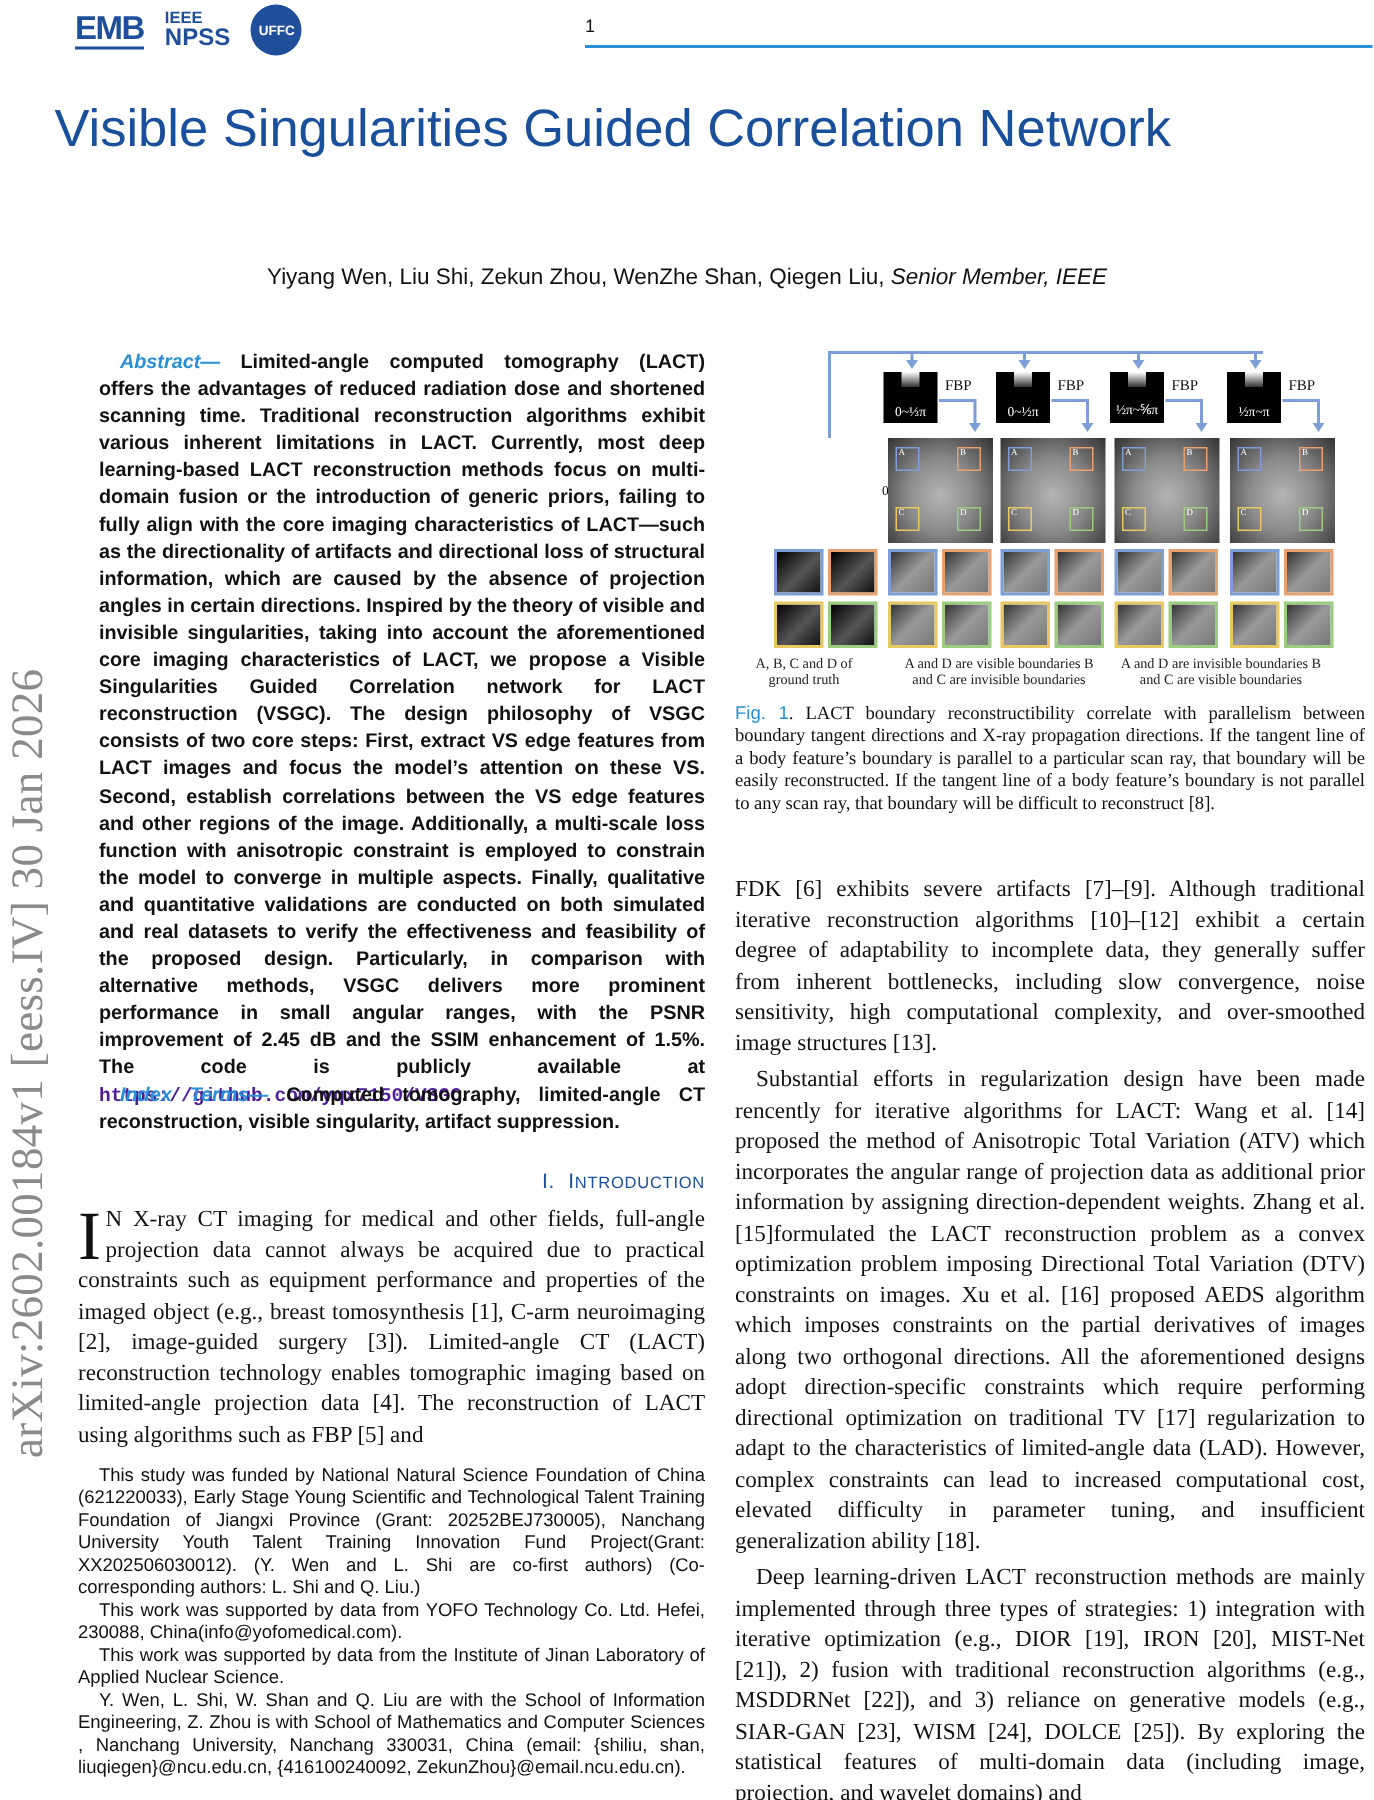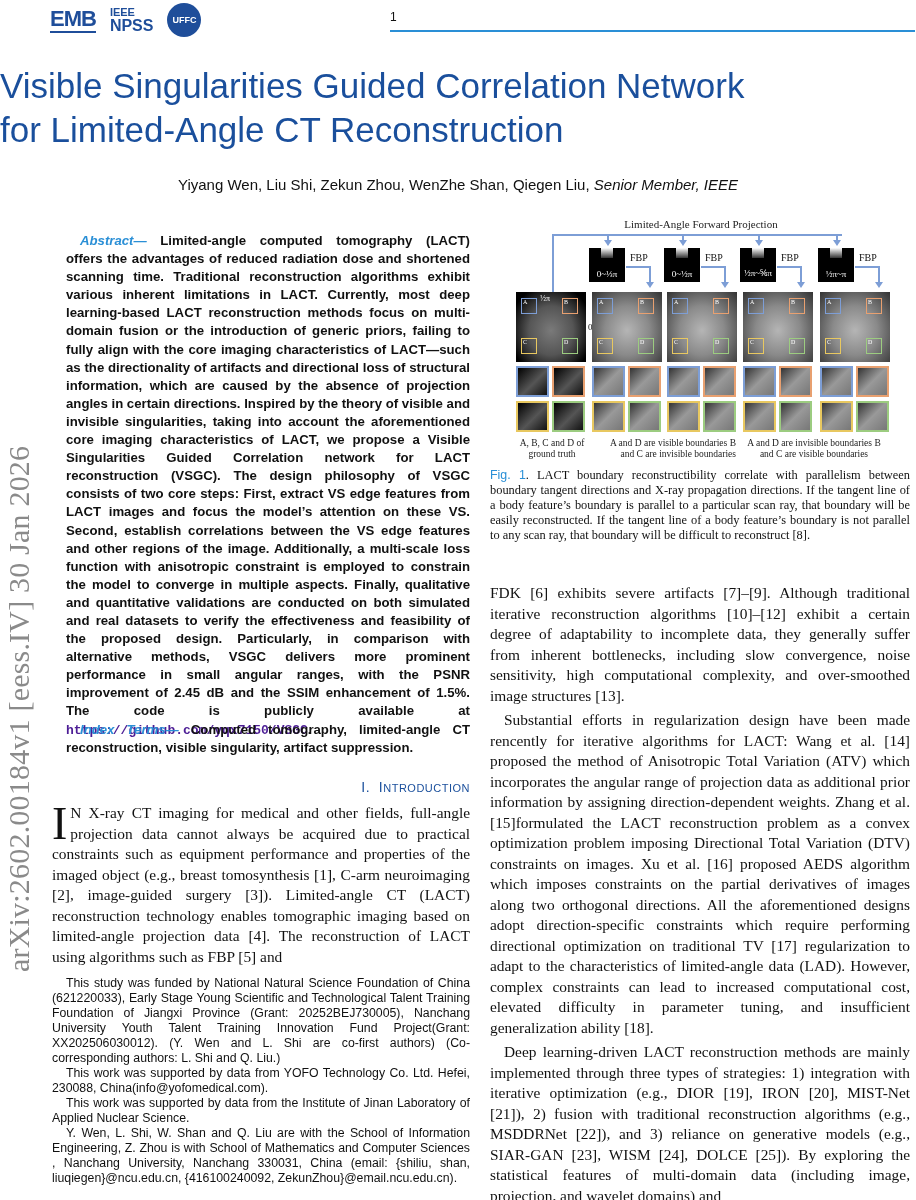--- a/index.html
+++ b/index.html
@@ -13,21 +13,21 @@
   .logo-npss { font-size: 11px; line-height: 11px; display: flex; flex-direction: column; }
   .logo-npss .big { font-size: 16px; line-height: 16px; }
   .logo-sps { font-size: 9px; font-style: italic; display: flex; align-items: flex-end; gap: 2px; width: 150px; height: 32px; position: relative; }
   .logo-sps svg { position: absolute; left: 0; top: 0; }
   .logo-sps span { position: absolute; left: 0; bottom: 4px; }
   .logo-uffc { width: 34px; height: 34px; border-radius: 50%; background: #1f4e9a; color: #fff; font-size: 9px; display: flex; align-items: center; justify-content: center; }
   .journal-header { position: absolute; left: 390px; top: 10px; width: 525px; font-family: "Liberation Sans", sans-serif; font-size: 12px; display: flex; justify-content: space-between; padding-right: 8px; }
   .header-rule { position: absolute; left: 390px; top: 30px; width: 525px; height: 2px; background: #2a8fd6; }
 
   
-  .title { position: absolute; left: 0; top: 64px; width: 817px; text-align: left; font-family: "Liberation Sans", sans-serif; font-size: 35px; line-height: 44px; color: #1a4f9c; }
+  .title { position: absolute; left: 0; top: 64px; width: 817px; text-align: center; font-family: "Liberation Sans", sans-serif; font-size: 35px; line-height: 44px; color: #1a4f9c; }
   .authors { position: absolute; left: 0; top: 176px; width: 916px; text-align: center; font-family: "Liberation Sans", sans-serif; font-size: 15px; color: #111; }
   .authors i { font-style: italic; }
 
   
   .arxiv { position: absolute; left: 2px; top: 972px; width: 680px; transform: rotate(-90deg); transform-origin: 0 0; font-family: "Liberation Serif", serif; font-size: 30px; color: #8a8a8a; white-space: nowrap; letter-spacing: 0.2px; }
 
   
   .abstract { position: absolute; left: 66px; top: 232px; width: 404px; font-family: "Liberation Sans", sans-serif; font-weight: bold; font-size: 13.2px; line-height: 18.1px; text-align: justify; hyphens: manual; }
   .kw-label { color: #2a8fd6; font-style: italic; font-weight: bold; }
   .code-link { color: #4c1d95; font-family: "Liberation Mono", monospace; font-weight: bold; font-size: 13px; }
@@ -79,21 +79,20 @@
   </div>
   <div class="logo logo-uffc">UFFC</div>
 </div>
 <div class="journal-header">
   <span class="page-num">1</span>
 </div>
 <div class="header-rule"></div>
 
 <div class="title">
   <div>Visible Singularities Guided Correlation Network</div>
-  <div>for Limited-Angle CT Reconstruction</div>
 </div>
 <div class="authors">
   <span>Yiyang Wen, Liu Shi, Zekun Zhou, WenZhe Shan, Qiegen Liu, </span><i>Senior Member, IEEE</i>
 </div>
 
 <div class="arxiv">arXiv:2602.00184v1  [eess.IV]  30 Jan 2026</div>
 
 <div class="abstract">
   <span style="padding-left:14px"></span><span class="kw-label">Abstract—</span> <span>Limited-angle computed tomography (LACT) offers the advantages of reduced radiation dose and short­ened scanning time. Traditional reconstruction algorithms exhibit various inherent limitations in LACT. Currently, most deep learning-based LACT reconstruction methods focus on multi-domain fusion or the introduction of generic pri­ors, failing to fully align with the core imaging character­istics of LACT—such as the directionality of artifacts and directional loss of structural information, which are caused by the absence of projection angles in certain directions. Inspired by the theory of visible and invisible singulari­ties, taking into account the aforementioned core imaging characteristics of LACT, we propose a Visible Singulari­ties Guided Correlation network for LACT reconstruction (VSGC). The design philosophy of VSGC consists of two core steps: First, extract VS edge features from LACT im­ages and focus the model’s attention on these VS. Second, establish correlations between the VS edge features and other regions of the image. Additionally, a multi-scale loss function with anisotropic constraint is employed to con­strain the model to converge in multiple aspects. Finally, qualitative and quantitative validations are conducted on both simulated and real datasets to verify the effective­ness and feasibility of the proposed design. Particularly, in comparison with alternative methods, VSGC delivers more prominent performance in small angular ranges, with the PSNR improvement of 2.45 dB and the SSIM enhancement of 1.5%. The code is publicly available at </span><a class="code-link">https://github.com/yqx7150/VSGC</a><span>.</span>
 </div>
@@ -112,21 +111,20 @@
 </div>
 
 <div class="footnotes">
   <p>This study was funded by National Natural Science Founda­tion of China (621220033), Early Stage Young Scientific and Tech­nological Talent Training Foundation of Jiangxi Province (Grant: 20252BEJ730005), Nanchang University Youth Talent Training Innova­tion Fund Project(Grant: XX202506030012). (Y. Wen and L. Shi are co-first authors) (Co-corresponding authors: L. Shi and Q. Liu.)</p>
   <p>This work was supported by data from YOFO Technology Co. Ltd. Hefei, 230088, China(info@yofomedical.com).</p>
   <p>This work was supported by data from the Institute of Jinan Labora­tory of Applied Nuclear Science.</p>
   <p>Y. Wen, L. Shi, W. Shan and Q. Liu are with the School of In­formation Engineering, Z. Zhou is with School of Mathematics and Computer Sciences , Nanchang University, Nanchang 330031, China (email: {shiliu, shan, liuqiegen}@ncu.edu.cn, {416100240092, Zekun­Zhou}@email.ncu.edu.cn).</p>
 </div>
 
 <div class="figure">
-  <div class="fig-title">Limited-Angle Forward Projection</div>
 
   <div class="arrow-line" style="left:56px;top:16px;width:290px;height:2px;"></div>
   <div class="arrow-line" style="left:56px;top:16px;width:2px;height:58px;"></div>
 
   <div class="arrow-line" style="left:111px;top:16px;width:2px;height:8px;"></div>
   <div class="arrow-head" style="left:108px;top:22px;"></div>
   <div class="arrow-line" style="left:186px;top:16px;width:2px;height:8px;"></div>
   <div class="arrow-head" style="left:183px;top:22px;"></div>
   <div class="arrow-line" style="left:262px;top:16px;width:2px;height:8px;"></div>
   <div class="arrow-head" style="left:259px;top:22px;"></div>
@@ -148,27 +146,20 @@
   <div class="arrow-line" style="left:205px;top:48px;width:24px;height:2px;"></div>
   <div class="arrow-line" style="left:228px;top:48px;width:2px;height:18px;"></div>
   <div class="arrow-head" style="left:225px;top:64px;"></div>
   <div class="arrow-line" style="left:281px;top:48px;width:24px;height:2px;"></div>
   <div class="arrow-line" style="left:304px;top:48px;width:2px;height:18px;"></div>
   <div class="arrow-head" style="left:301px;top:64px;"></div>
   <div class="arrow-line" style="left:359px;top:48px;width:24px;height:2px;"></div>
   <div class="arrow-line" style="left:382px;top:48px;width:2px;height:18px;"></div>
   <div class="arrow-head" style="left:379px;top:64px;"></div>
 
-  <div class="ct-img gt" style="left:20px;top:74px;">
-    <div class="roi a" style="left:5px;top:6px;">A</div>
-    <div class="roi b" style="left:46px;top:6px;">B</div>
-    <div class="roi c" style="left:5px;top:46px;">C</div>
-    <div class="roi d" style="left:46px;top:46px;">D</div>
-    <div style="position:absolute;left:24px;top:2px;font-size:8px;color:#fff;">½π</div>
-  </div>
   <div style="position:absolute;left:92px;top:104px;font-size:9px;">0</div>
 
   <div class="ct-img" style="left:96px;top:74px;">
     <div class="roi a" style="left:5px;top:6px;">A</div>
     <div class="roi b" style="left:46px;top:6px;">B</div>
     <div class="roi c" style="left:5px;top:46px;">C</div>
     <div class="roi d" style="left:46px;top:46px;">D</div>
   </div>
   <div class="ct-img" style="left:171px;top:74px;">
     <div class="roi a" style="left:5px;top:6px;">A</div>
@@ -204,22 +195,22 @@
   <div class="crop d gtc" style="left:56px;top:183px;"></div>
   <div class="crop c" style="left:96px;top:183px;"></div>
   <div class="crop d" style="left:132px;top:183px;"></div>
   <div class="crop c" style="left:171px;top:183px;"></div>
   <div class="crop d" style="left:207px;top:183px;"></div>
   <div class="crop c" style="left:247px;top:183px;"></div>
   <div class="crop d" style="left:283px;top:183px;"></div>
   <div class="crop c" style="left:324px;top:183px;"></div>
   <div class="crop d" style="left:360px;top:183px;"></div>
 
-  <div class="fig-caption-note" style="left:16px;top:220px;width:80px;">A, B, C and D of ground truth</div>
-  <div class="fig-caption-note" style="left:100px;top:220px;width:140px;text-align:right;">A and D are visible boundaries B and C are invisible boundaries</div>
+  <div class="fig-caption-note" style="left:0;top:220px;width:80px;">A, B, C and D of ground truth</div>
+  <div class="fig-caption-note" style="left:100px;top:220px;width:140px;">A and D are visible boundaries B and C are invisible boundaries</div>
   <div class="fig-caption-note" style="left:248px;top:220px;width:140px;">A and D are invisible boundaries B and C are visible boundaries</div>
 </div>
 
 <div class="fig-caption">
   <span class="fig-label">Fig. 1</span><span>. LACT boundary reconstructibility correlate with parallelism between boundary tangent directions and X-ray propagation directions. If the tangent line of a body feature’s boundary is parallel to a particular scan ray, that boundary will be easily reconstructed. If the tangent line of a body feature’s boundary is not parallel to any scan ray, that boundary will be difficult to reconstruct [8].</span>
 </div>
 
 <div class="right-text">
   <p class="noindent">FDK [6] exhibits severe artifacts [7]–[9]. Although traditional iterative reconstruction algorithms [10]–[12] exhibit a certain degree of adaptability to incomplete data, they generally suffer from inherent bottlenecks, including slow convergence, noise sensitivity, high computational complexity, and over-smoothed image structures [13].</p>
   <p>Substantial efforts in regularization design have been made rencently for iterative algorithms for LACT: Wang et al. [14] proposed the method of Anisotropic Total Variation (ATV) which incorporates the angular range of projection data as additional prior information by assigning direction-dependent weights. Zhang et al. [15]formulated the LACT reconstruction problem as a convex optimization problem imposing Direc­tional Total Variation (DTV) constraints on images. Xu et al. [16] proposed AEDS algorithm which imposes constraints on the partial derivatives of images along two orthogonal directions. All the aforementioned designs adopt direction-specific constraints which require performing directional opti­mization on traditional TV [17] regularization to adapt to the characteristics of limited-angle data (LAD). However, complex constraints can lead to increased computational cost, elevated difficulty in parameter tuning, and insufficient generalization ability [18].</p>

